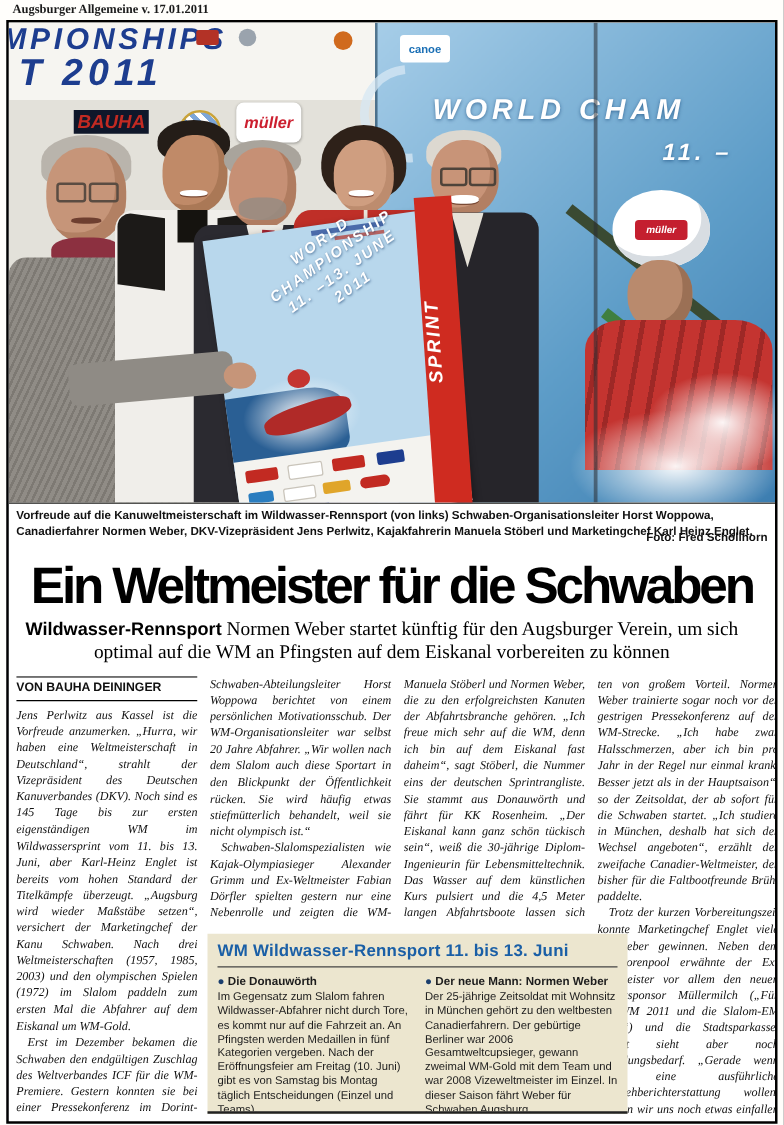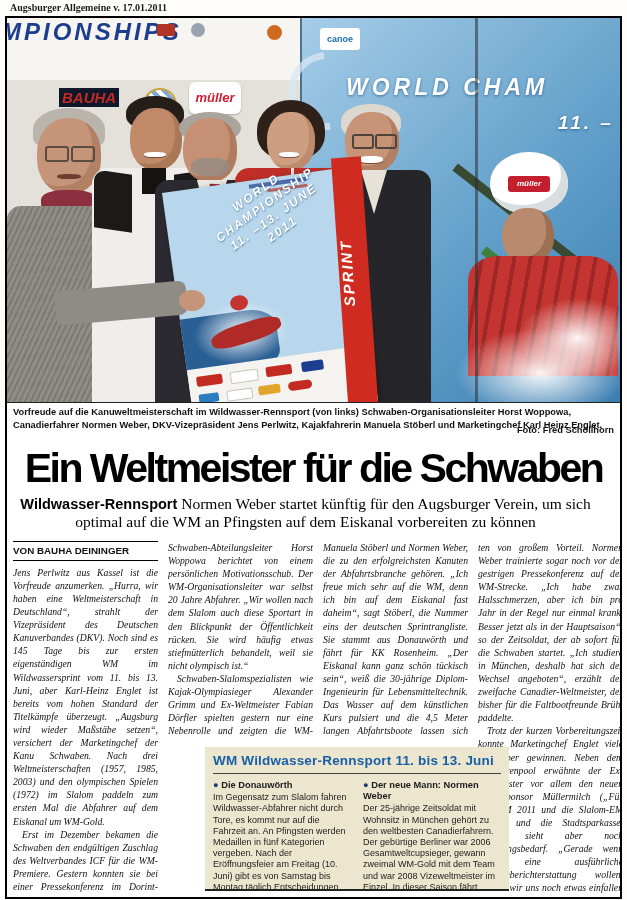--- a/index.html
+++ b/index.html
@@ -52,53 +52,54 @@
             font-size:41px;letter-spacing:-2.5px;line-height:44px;color:#000;white-space:nowrap;}
   .subhead{margin:5px 28px 0 12px;text-align:center;font-size:15.5px;line-height:18px;color:#000;}
   .subhead b{font-family:"Liberation Sans",sans-serif;font-size:14.5px;}
   .columns{position:relative;margin:10px 4px 0 4px;height:352px;}
   .col{position:absolute;top:0;width:145px;overflow:hidden;font-size:9.7px;line-height:13.1px;
        text-align:justify;hyphens:auto;}
   .col p{margin:0;font-style:italic;}
   .col p + p{text-indent:9px;}
   .byline{font:bold 9.8px/1 "Liberation Sans",sans-serif;border-top:1px solid #000;border-bottom:1px solid #000;
           padding:4px 0 4px 0;margin-bottom:5px;}
-  .infobox{position:absolute;left:155px;top:206px;width:304px;height:144px;background:#ece6cf;
-           border-bottom:2px solid #222;box-sizing:border-box;padding:6px 8px 0 8px;overflow:hidden;margin-left:39px;}
+  .infobox{position:absolute;left:155px;top:206px;width:336px;height:144px;background:#ece6cf;
+           border-bottom:2px solid #222;box-sizing:border-box;padding:6px 8px 0 8px;overflow:hidden;}
   .iboxtitle{color:#1a5fa6;font:bold 13.5px "Liberation Sans",sans-serif;letter-spacing:.2px;}
   .iboxrule{height:1px;background:#444;margin:5px 0 6px 0;}
   .iboxcols{display:flex;gap:12px;}
   .iboxcol{width:50%;font:9px/11.2px "Liberation Sans",sans-serif;color:#1c1c1c;}
   .iboxhead{font-weight:bold;font-size:9.3px;margin-bottom:1px;}
   .bullet{color:#1a3e6e;}
 </style>
 </head>
 <body>
 
 <div class="page">
   <div class="source">Augsburger Allgemeine v. 17.01.2011</div>
 
   <div class="frame">
 
     <div class="photo">
       <div class="abs topband"></div>
       <div class="abs bigltr" style="left:-6px;top:0;font-size:24px;letter-spacing:3px;">MPIONSHIPS</div>
+      <div class="abs bigltr" style="left:8px;top:24px;font-size:30px;letter-spacing:4px;">T 2011</div>
       <div class="abs" style="left:150px;top:6px;width:18px;height:12px;background:#b33226;border-radius:2px;"></div>
       <div class="abs" style="left:184px;top:5px;width:14px;height:14px;border-radius:50%;background:#9aa3ad;"></div>
       <div class="abs" style="left:260px;top:7px;width:15px;height:15px;border-radius:50%;background:#d06a1e;"></div>
       <div class="abs walllogo" style="left:52px;top:70px;font-style:italic;font-size:15px;color:#c22a22;background:#0f172a;padding:1px 3px;">BAUHA</div>
       <div class="abs walllogo" style="left:50px;top:98px;font-size:18px;color:#c22a22;">KA</div>
       <div class="abs crest" style="left:136px;top:70px;"></div>
       <div class="abs mullerbox" style="left:182px;top:64px;">müller</div>
 
       <div class="abs rposter">
         <div class="abs canoebox">canoe</div>
         <div class="abs swirl"></div>
         <div class="abs wtxt" style="left:44px;top:56px;font-size:23px;letter-spacing:4px;">WORLD CHAM</div>
-        <div class="abs wtxt" style="left:228px;top:94px;font-size:19px;letter-spacing:3px;margin-left:28px;">11. –</div>
+        <div class="abs wtxt" style="left:228px;top:94px;font-size:19px;letter-spacing:3px;">11. –</div>
         <div class="abs" style="left:160px;top:110px;width:158px;height:274px;">
           <div class="abs" style="left:-28px;top:96px;width:200px;height:9px;background:#3a4a32;transform:rotate(38deg);"></div>
           <div class="abs" style="left:18px;top:128px;width:34px;height:9px;background:#3f7f3f;transform:rotate(38deg);"></div>
           <div class="abs helmet">
             <div class="abs hlogo">müller</div>
           </div>
           <div class="abs face" style="left:40px;top:80px;width:52px;height:56px;background:#b98a6d;box-shadow:inset -8px -6px 0 rgba(120,80,55,.45);"></div>
           <div class="abs" style="left:6px;top:128px;width:150px;height:120px;border-radius:20% 20% 0 0;background:repeating-linear-gradient(100deg,#c43430 0 12px,#9e2826 12px 16px);"></div>
           <div class="abs splash" style="left:-6px;top:200px;width:170px;height:90px;"></div>
           <div class="abs splash" style="left:56px;top:170px;width:120px;height:80px;"></div>

